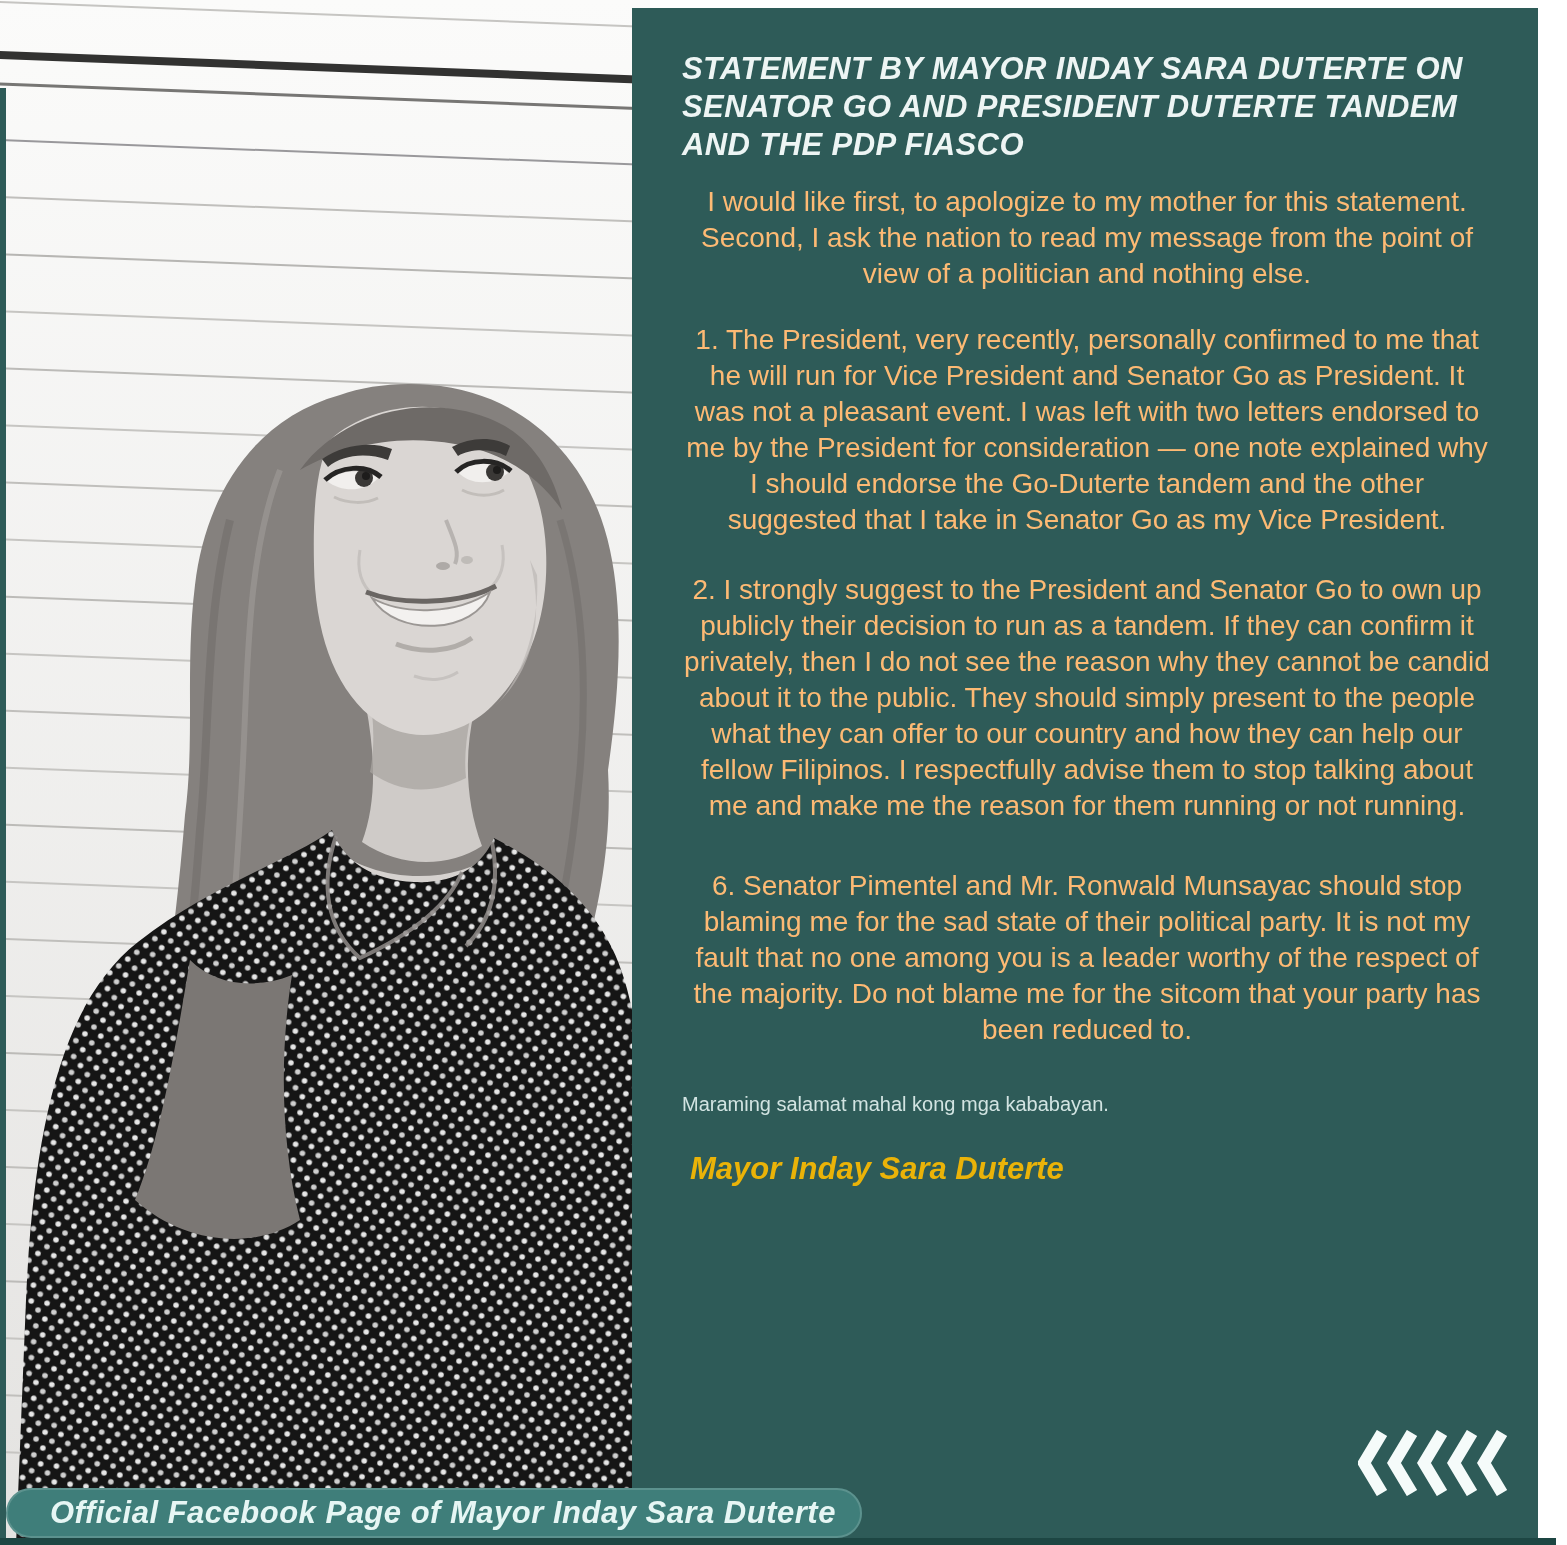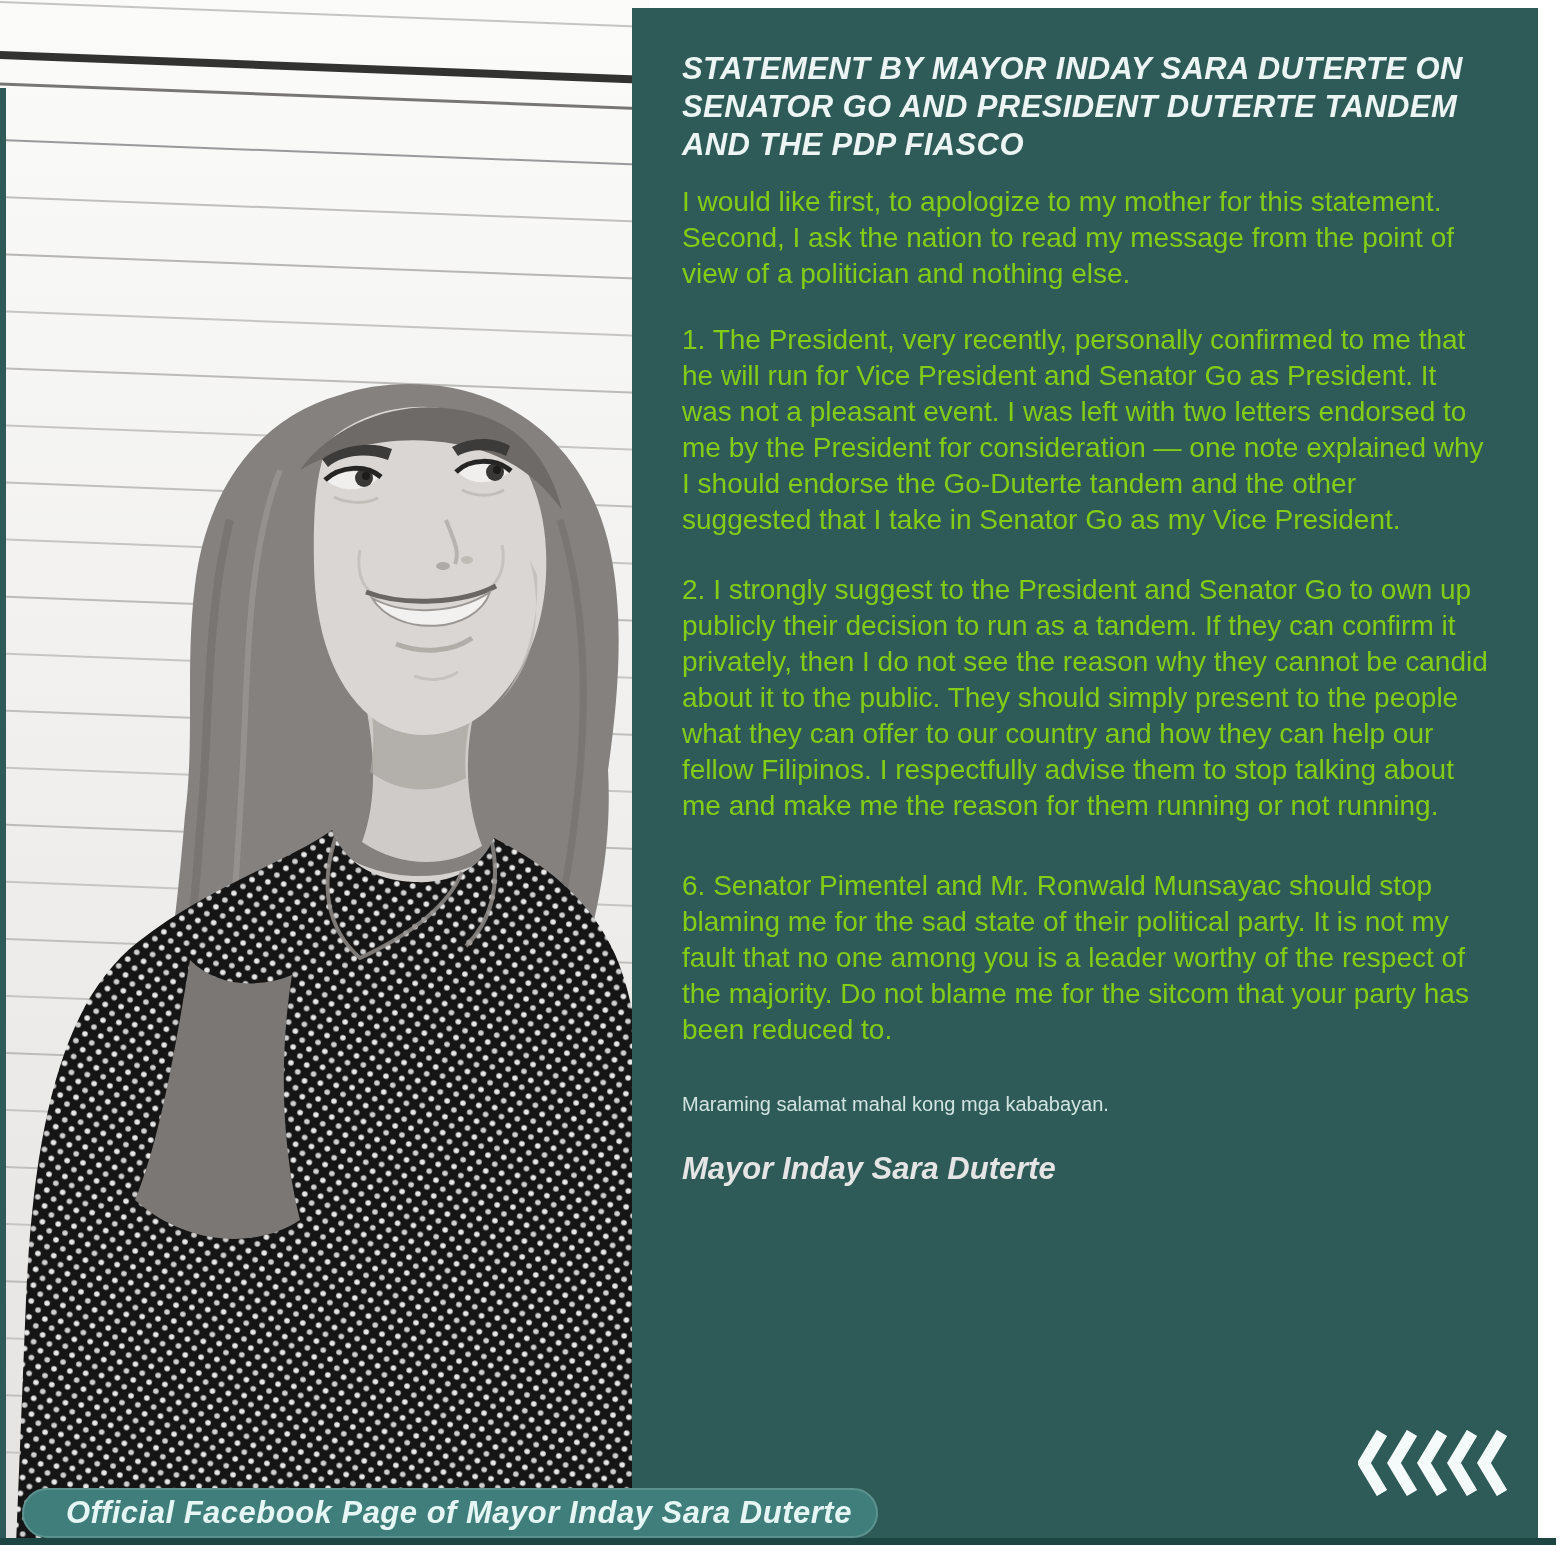--- a/index.html
+++ b/index.html
@@ -14,33 +14,33 @@
   .left-strip{position:absolute;left:0;top:88px;bottom:0;width:6px;background:#2e5b58;z-index:2;}
   
   .panel{
     position:absolute;left:632px;top:8px;width:906px;height:1530px;
     background:#2e5b58;box-sizing:border-box;padding:42px 46px 0 50px;z-index:1;
   }
   .title{
     margin:0 0 20px 0;font-size:31px;line-height:38px;font-weight:700;font-style:italic;
     color:#edf5f4;letter-spacing:.4px;max-width:812px;
   }
-  .para{margin:16px 0 34px 0;font-size:28px;line-height:36px;color:#84cc16;max-width:812px;}
+  .para{margin:16px 0 34px 0;font-size:28px;line-height:36px;color:#fdba74;max-width:812px;text-align:center;}
   .para.p1{margin-bottom:30px;}
   .para.p3{margin-bottom:44px;}
   .para.p4{margin-bottom:38px;}
   .closing{margin:0 0 28px 0;font-size:20px;line-height:36px;color:#d2e4e2;max-width:812px;}
-  .signature{margin:0;font-size:31px;line-height:38px;font-weight:700;font-style:italic;color:#e5e5e5;}
+  .signature{margin:8px;font-size:31px;line-height:38px;font-weight:700;font-style:italic;color:#eab308;}
   
   .chevrons{position:absolute;left:1358px;top:1430px;width:152px;height:66px;z-index:2;}
   
   .bottom-strip{position:absolute;left:0;right:11px;bottom:0;height:7px;background:#1d4643;z-index:2;}
   
   .badge{
-    position:absolute;left:22px;bottom:7px;width:856px;height:50px;z-index:3;
+    position:absolute;left:6px;bottom:7px;width:856px;height:50px;z-index:3;
     background:#3f7e7a;border:2px solid #5c928e;border-radius:27px;box-sizing:border-box;
     display:flex;align-items:center;padding-left:42px;
   }
   .badge span{
     font-size:31px;font-weight:700;font-style:italic;color:#e6f6f4;letter-spacing:.5px;white-space:nowrap;
   }
 </style>
 </head>
 <body>
 

